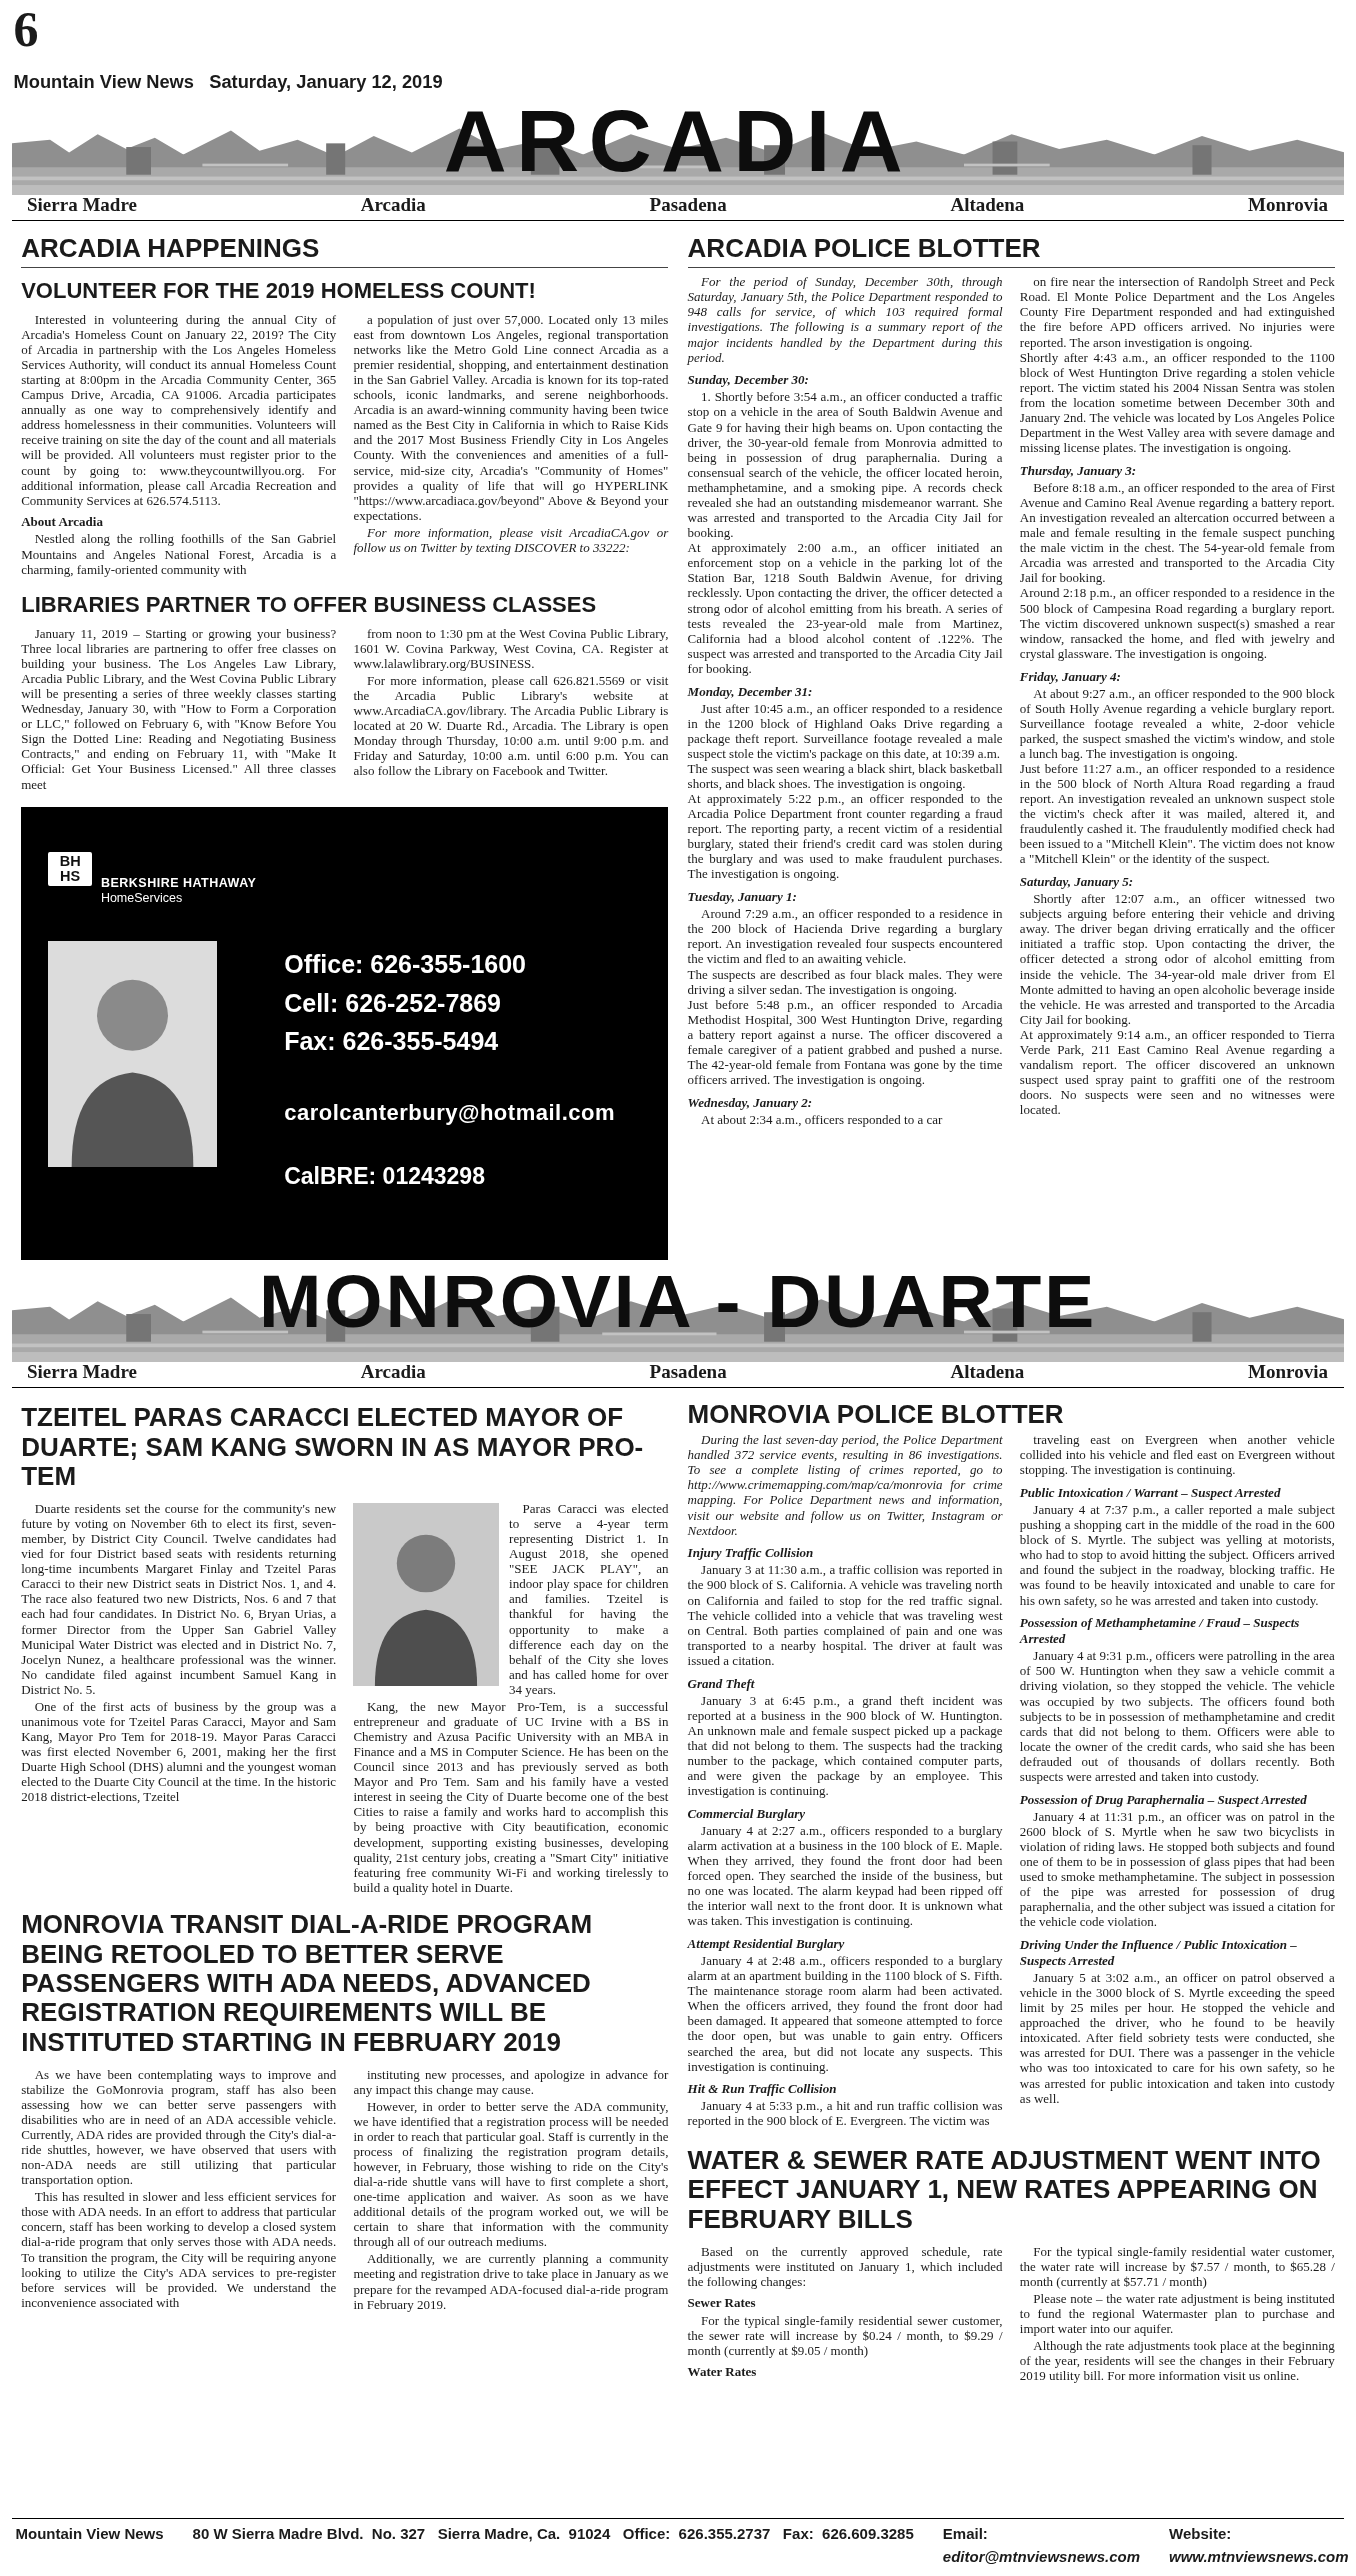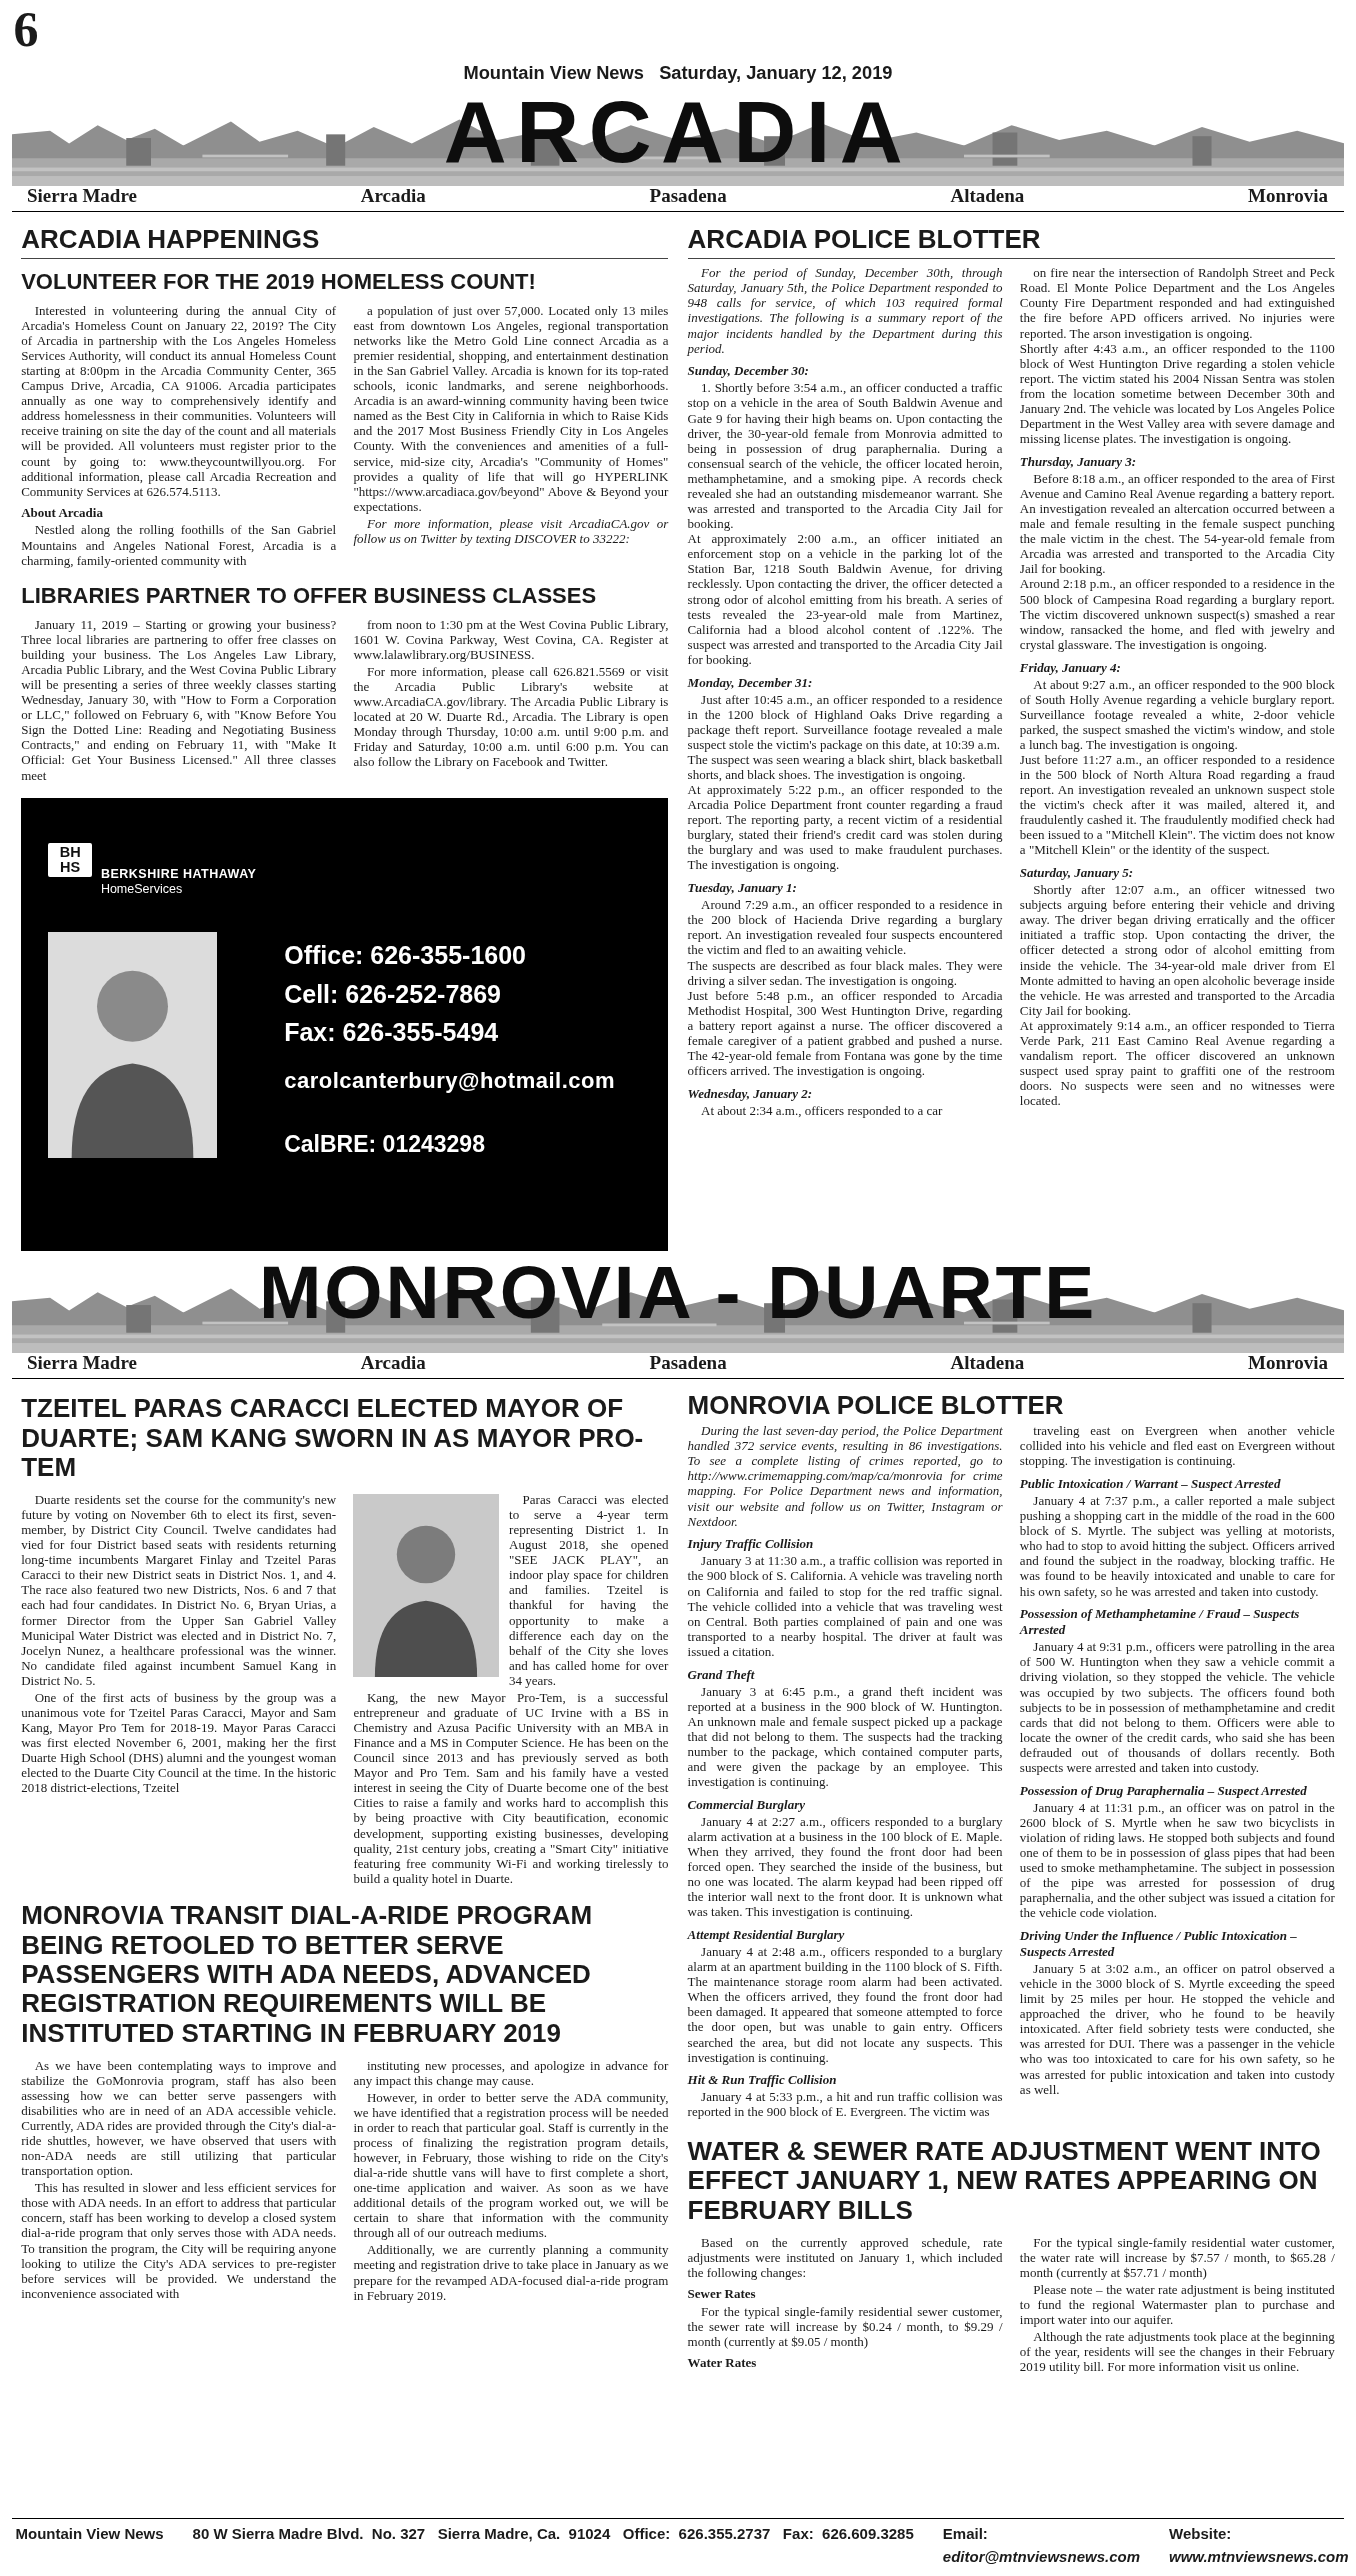--- a/index.html
+++ b/index.html
@@ -2,21 +2,21 @@
 <html><head>
 <meta charset="utf-8">
 <style>
   html,body{margin:0;padding:0;background:#fff;}
   .page{width:1356px;min-height:2576px;background:#fff;color:#1b1b1b;font-family:"Liberation Serif",serif;
         display:flex;flex-direction:column;padding:5.8px 11.6px 9.6px;box-sizing:border-box;}
   .pre{white-space:pre;}
   .i{font-style:italic;}
   .pagehead{padding:0 1.9px;}
   .pgnum{font-size:50px;font-weight:bold;line-height:.95;}
-  .masthead{font-family:"Liberation Sans",sans-serif;font-weight:bold;font-size:18.3px;margin-top:9px;text-align:center;}
+  .masthead{font-family:"Liberation Sans",sans-serif;font-weight:bold;font-size:18.3px;margin-top:18px;}
   .banner{position:relative;margin-top:3.9px;height:119px;}
   .banner-title{position:relative;z-index:2;text-align:center;font-family:"Liberation Sans",sans-serif;
         font-weight:bold;font-size:87px;line-height:1;letter-spacing:9.6px;color:#0d0d0d;}
   .banner2 .banner-title{font-size:75px;letter-spacing:2.9px;}
   .skyline{position:absolute;left:0;right:0;bottom:21px;height:83px;z-index:1;}
   .skyline svg{width:100%;height:100%;display:block;}
   .cities{position:absolute;left:0;right:1px;bottom:0;z-index:2;display:flex;justify-content:space-between;
         font-weight:bold;font-size:19px;padding:0 15.4px;}
   .rule{border-top:1.9px solid #000;margin:3.9px 0 9.6px;}
   .grid{display:flex;}
@@ -43,21 +43,21 @@
   .ad-sub{font-size:20px;margin-top:1.9px;}
   .ad-logo{display:flex;align-items:center;gap:8.7px;margin-top:1.9px;}
   .ad-logo-box{width:44px;height:34px;background:#fff;color:#111;display:flex;flex-direction:column;
         align-items:center;justify-content:center;font-weight:bold;font-size:14.5px;line-height:1.05;border-radius:1.9px;}
   .ad-logo-text{font-size:12.5px;line-height:1.2;margin-top:44px;}
   .ad-logo-text .l1{font-weight:bold;letter-spacing:0.5px;}
   .ad-body{display:flex;margin-top:35px;}
   .ad-photo{width:169px;height:226px;background:#d9d9d9;flex:none;}
   .ad-photo svg{width:100%;height:100%;display:block;}
   .ad-contact{flex:1;padding-left:67px;padding-top:3.9px;font-size:25px;font-weight:bold;line-height:1.55;}
-  .ad-email{margin-top:12px;font-size:22px;letter-spacing:0.5px;}
+  .ad-email{margin-top:35px;font-size:22px;letter-spacing:0.5px;}
   .ad-calbre{margin-top:29px;font-size:23px;}
   .footer{margin-top:auto;border-top:1.9px solid #000;padding:5.8px 3.9px 1.9px;font-family:"Liberation Sans",sans-serif;
         font-size:15px;font-weight:bold;display:flex;gap:29px;align-items:baseline;}
   .fgroup{display:inline-flex;gap:5.8px;flex-direction:column;}
 </style>
 </head>
 <body>
 
 <div class="page">
 

